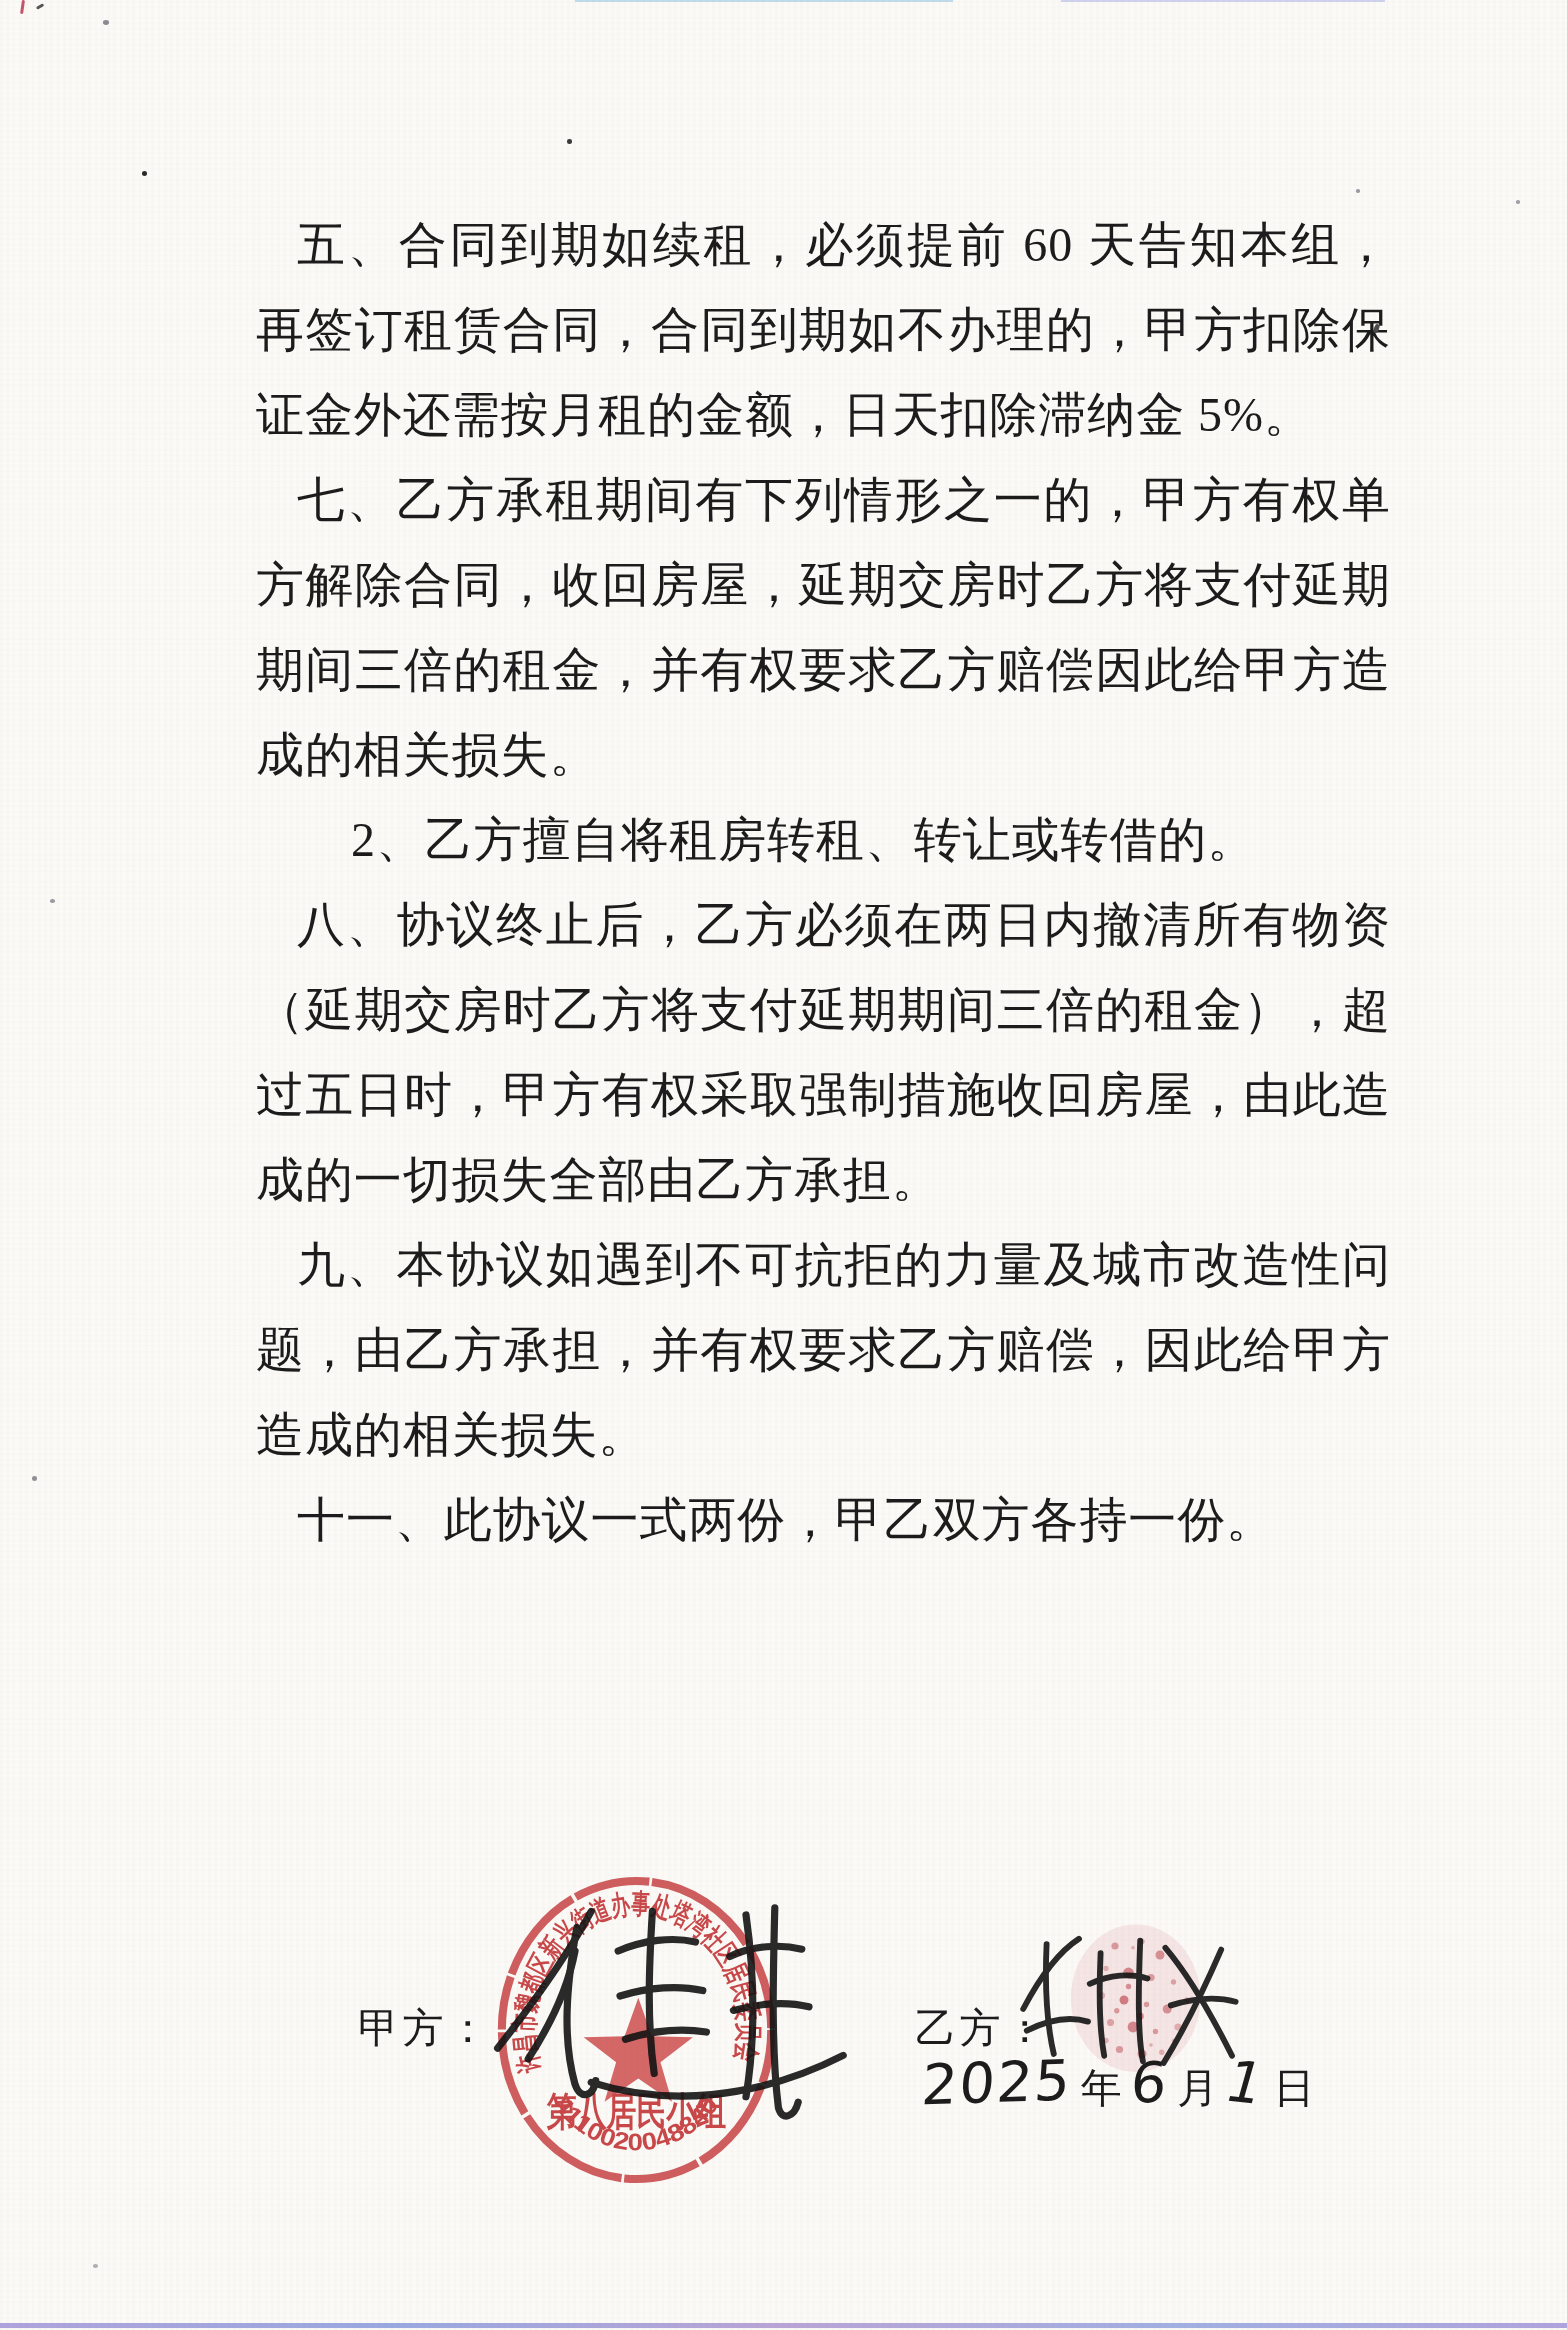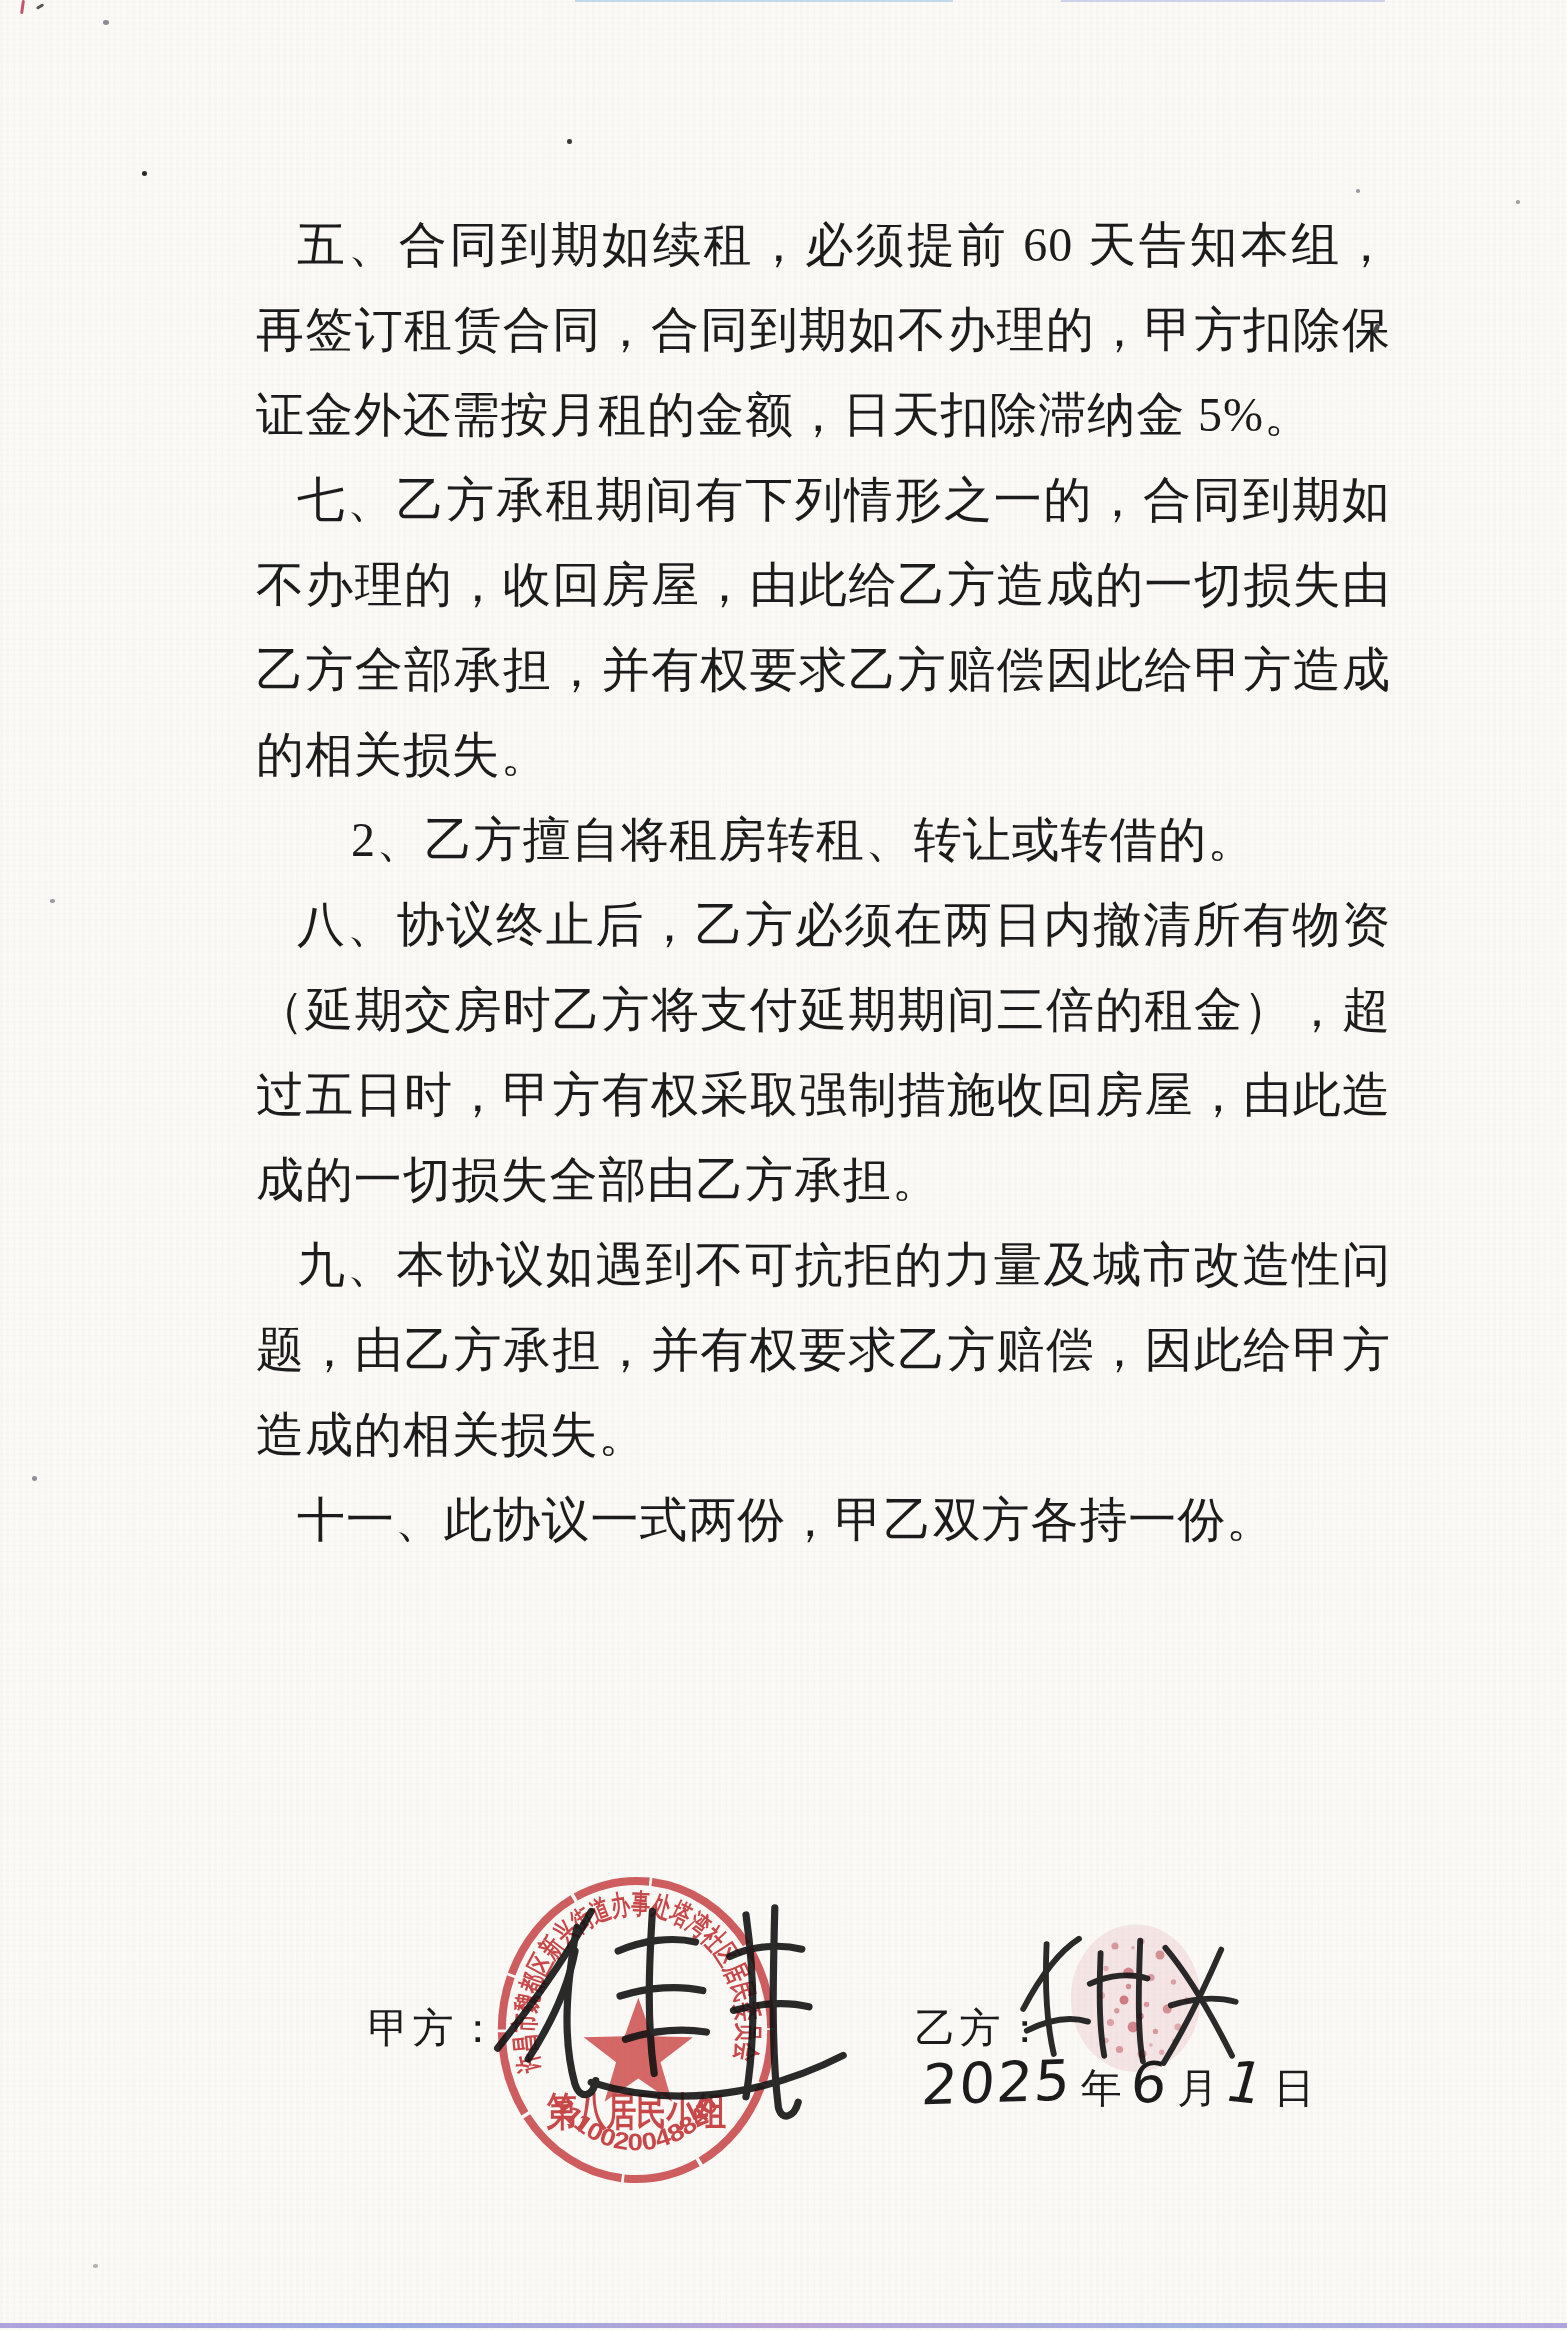--- a/index.html
+++ b/index.html
@@ -24,21 +24,21 @@
     font-size:48px; line-height:85px;
     text-align:justify; text-align-last:left;
     letter-spacing:0.9px;
   }
   .clause { margin:0; text-indent:41px; }
   .sub    { margin:0; text-indent:95px; }
 
   .sig-label {
     position:absolute; font-size:41px; letter-spacing:3.6px; white-space:nowrap;
   }
-  #party-a-label { left:368px; top:2001px; }
+  #party-a-label { left:358px; top:2001px; }
   #party-b-label { left:915px; top:2001px; }
 
   .seal-svg      { position:absolute; left:481px; top:1863px; width:311px; height:334px; opacity:.92; }
   .sig-a-svg     { position:absolute; left:476px; top:1888px; width:405px; height:234px; }
   .sig-b-svg     { position:absolute; left:1007px; top:1919px; width:243px; height:162px; }
 
   .seal-text { font-family:"Liberation Sans","DejaVu Sans",sans-serif; font-weight:bold; fill:var(--seal-color,#c4393b); }
   .seal-stroke { stroke:var(--seal-color,#c4393b); }
   .sig-stroke { fill:none; stroke:#141414; stroke-linecap:round; stroke-linejoin:round; opacity:.9; }
 
@@ -65,21 +65,21 @@
 </style>
 </head>
 <body>
 
 <div class="page">
 
   <div class="paper-texture"></div>
 
   <div class="textblock">
     <p class="clause">五、合同到期如续租，必须提前 60 天告知本组，再签订租赁合同，合同到期如不办理的，甲方扣除保证金外还需按月租的金额，日天扣除滞纳金 5%。</p>
-    <p class="clause">七、乙方承租期间有下列情形之一的，合同到期如不办理的，收回房屋，由此给乙方造成的一切损失由乙方全部承担，并有权要求乙方赔偿因此给甲方造成的相关损失。</p>
+    <p class="clause">七、乙方承租期间有下列情形之一的，甲方有权单方解除合同，收回房屋，延期交房时乙方将支付延期期间三倍的租金，并有权要求乙方赔偿因此给甲方造成的相关损失。</p>
     <p class="sub">2、乙方擅自将租房转租、转让或转借的。</p>
     <p class="clause">八、协议终止后，乙方必须在两日内撤清所有物资（延期交房时乙方将支付延期期间三倍的租金），超过五日时，甲方有权采取强制措施收回房屋，由此造成的一切损失全部由乙方承担。</p>
     <p class="clause">九、本协议如遇到不可抗拒的力量及城市改造性问题，由乙方承担，并有权要求乙方赔偿，因此给甲方造成的相关损失。</p>
     <p class="clause">十一、此协议一式两份，甲乙双方各持一份。</p>
   </div>
 
   <div class="sig-label" id="party-a-label">甲方：</div>
   <div class="sig-label" id="party-b-label">乙方：</div>
 
   <svg class="seal-svg" viewBox="0 0 346 372">

